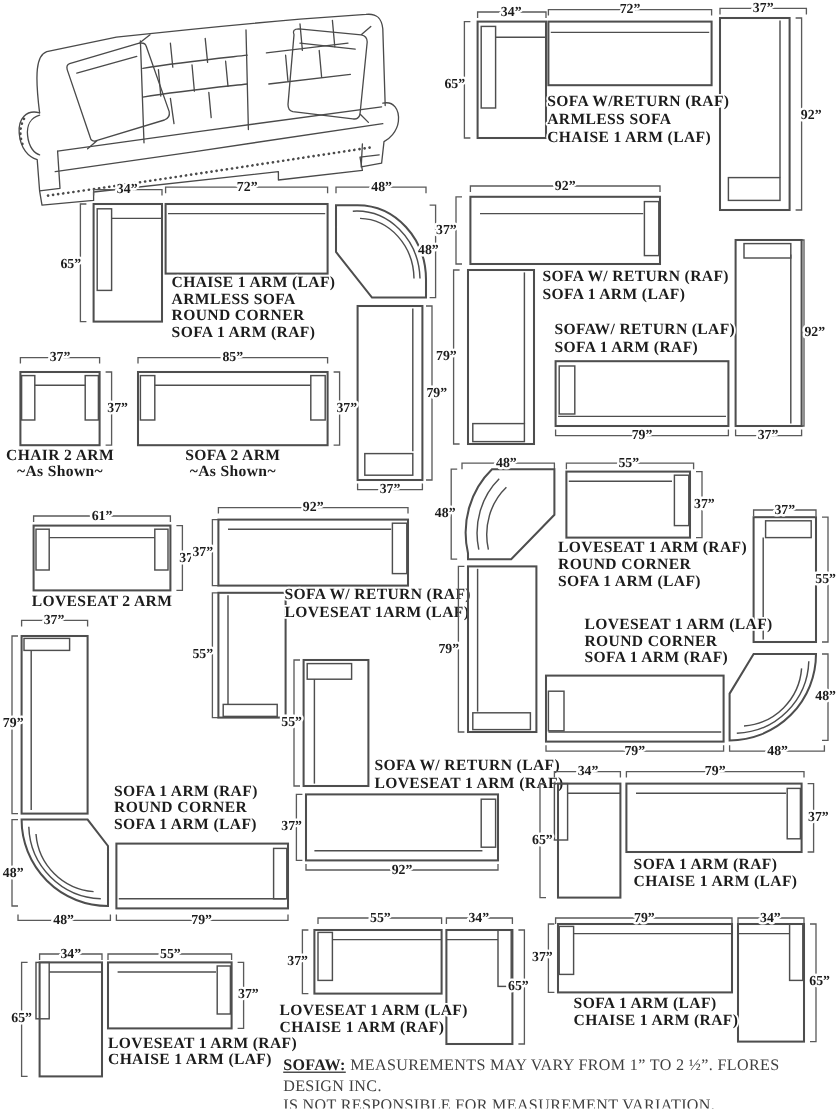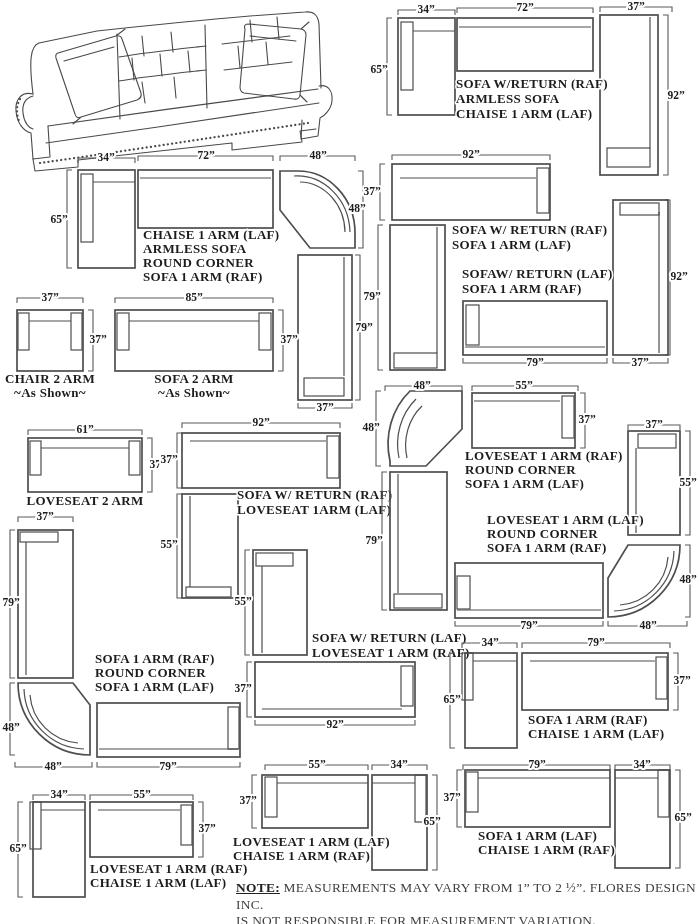--- a/index.html
+++ b/index.html
@@ -444,17 +444,17 @@
     </g>
     <text x="97" y="13">79”</text>
     <text x="12" y="46">37”</text>
     <text x="202" y="13">34”</text>
     <text x="243" y="66">65”</text>
     <text class="cap" x="38" y="85">SOFA 1 ARM (LAF)</text>
     <text class="cap" x="38" y="99">CHAISE 1 ARM (RAF)</text>
   </svg>
 
   <div id="note">
-    <div><b>NOTE:</b> <span>MEASUREMENTS MAY VARY FROM 1” TO 2 ½”. FLORES DESIGN INC.</span></div>
+    <div><b>SOFAW:</b> <span>MEASUREMENTS MAY VARY FROM 1” TO 2 ½”. FLORES DESIGN INC.</span></div>
     <div>IS NOT RESPONSIBLE FOR MEASUREMENT VARIATION.</div>
   </div>
 
 </div>
 
 </body></html>

